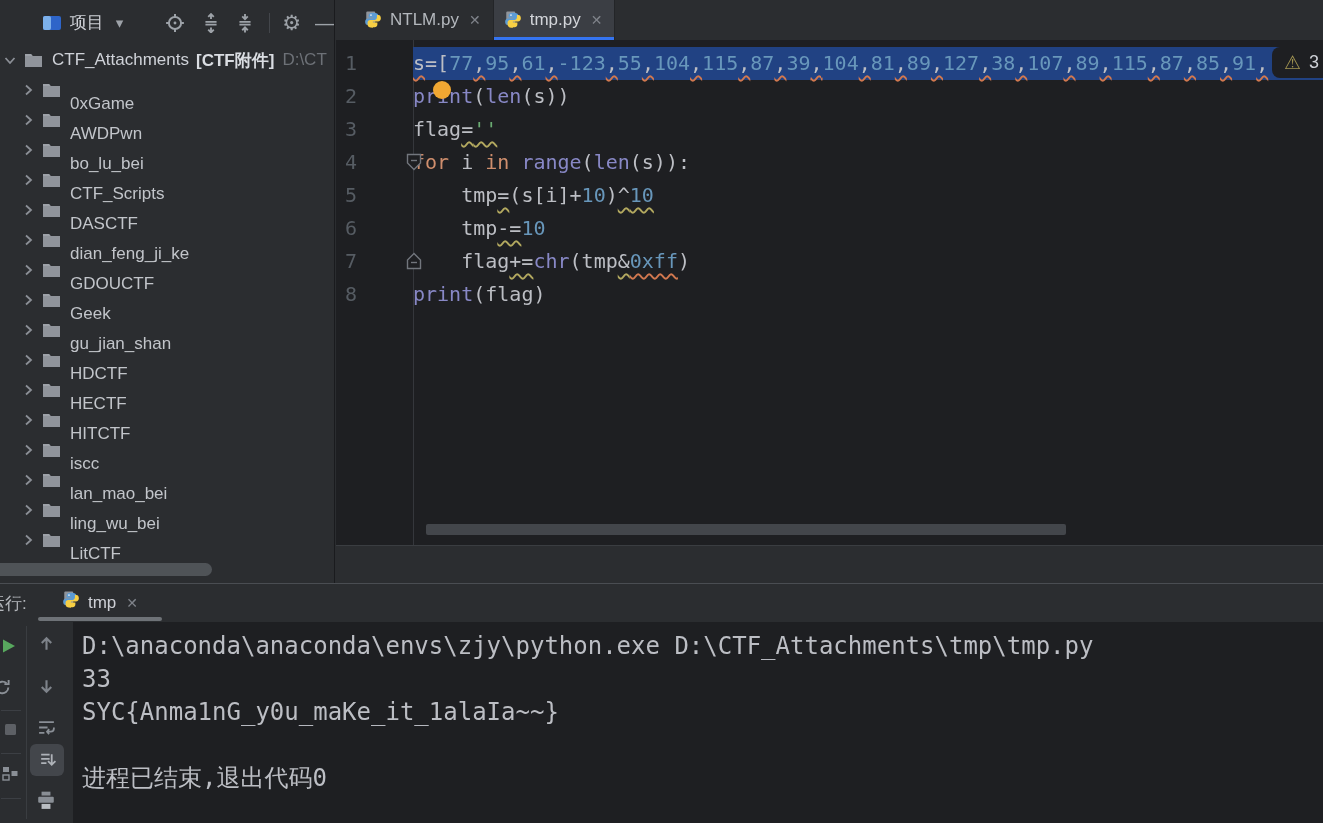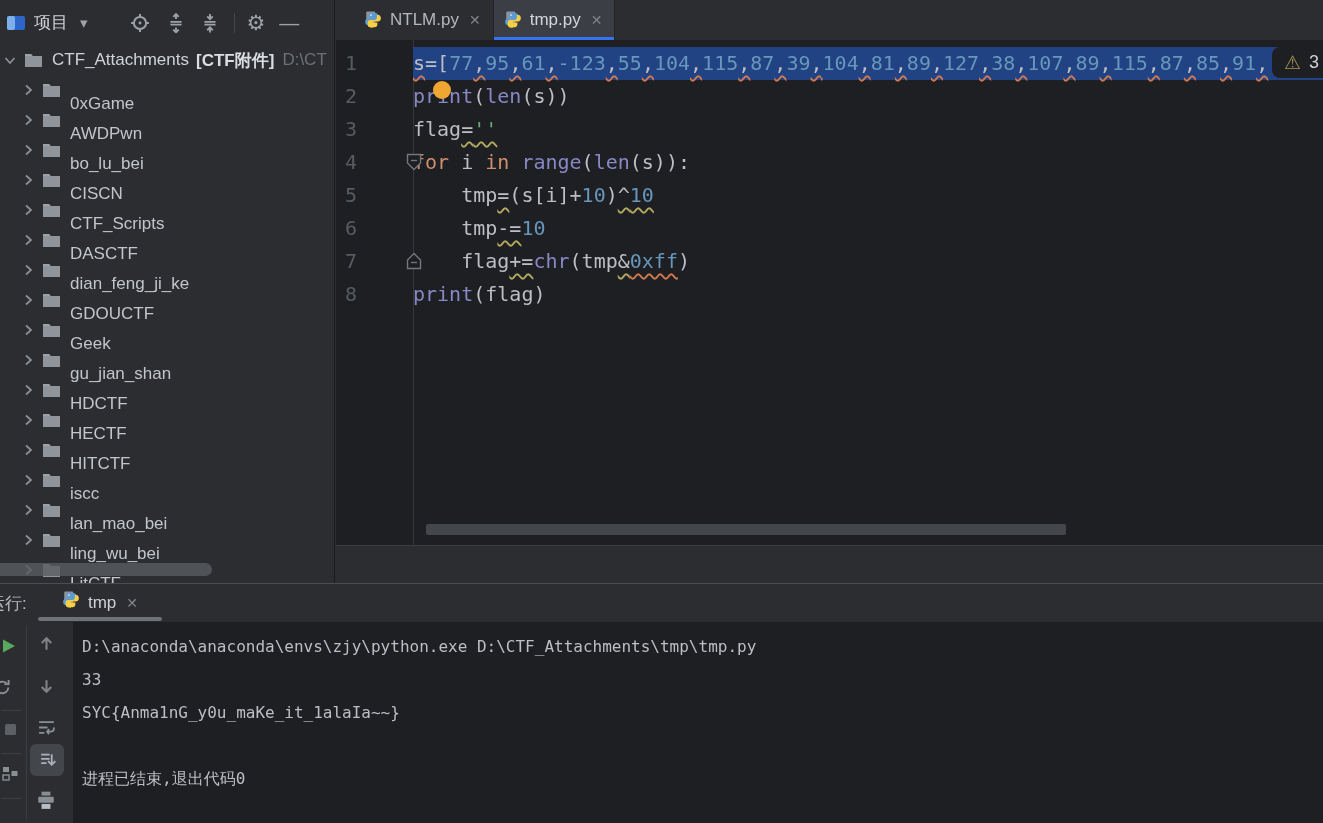--- a/index.html
+++ b/index.html
@@ -2,21 +2,21 @@
 <html><head>
 <meta charset="utf-8">
 <style>
   html,body{margin:0;padding:0;background:#111;}
   #app{position:relative;width:1323px;height:823px;background:#2b2d30;overflow:hidden;
        font-family:"Liberation Sans",sans-serif;color:#bcbec4;}
 
   
   #project-panel{position:absolute;left:0;top:0;width:335px;height:583px;background:#2b2d30;
                  overflow:hidden;border-right:1px solid #1a1b1e;box-sizing:border-box;}
-  #project-header{height:45px;display:flex;align-items:center;}
+  #project-header{height:45px;display:flex;align-items:center;justify-content:flex-end;}
   .hicon{display:flex;align-items:center;justify-content:center;color:#9da2a8;}
   #project-title{font-size:17px;color:#ced0d6;margin-left:8px;}
   .uni-ico{font-size:15px;color:#9da2a8;line-height:1;}
   #gear-ico{font-size:21px;}
   #minus-ico{font-size:20px;letter-spacing:-1px;}
   .hdr-divider{width:1px;height:20px;background:#43464b;margin-left:14px;}
   .tree-row{height:30px;display:flex;align-items:center;font-size:17px;white-space:nowrap;}
   .tree-row .chev{flex:none;margin-left:20px;margin-right:6px;}
   .tree-row .chev.root{margin-left:2px;transform:rotate(90deg);}
   .tree-row .fico{flex:none;margin-right:9px;}
@@ -74,21 +74,21 @@
   #run-tab .pyi{margin-right:8px;}
   #run-tab::after{content:"";position:absolute;left:0;right:0;bottom:0;height:4px;background:#6e7277;border-radius:2px;}
   #run-body{position:absolute;left:0;top:38px;right:0;bottom:0;}
   #run-strips{position:absolute;left:0;top:0;width:73px;bottom:0;background:#2b2d30;overflow:hidden;}
   #run-strips .vdiv{position:absolute;left:26px;top:4px;bottom:4px;width:1px;background:#3a3d41;}
   .strip-ico{position:absolute;display:flex;align-items:center;justify-content:center;}
   .hdivA{position:absolute;left:1px;width:20px;height:1px;background:#3c3f44;}
   #ic-end-box{position:absolute;left:30px;top:122px;width:34px;height:32px;background:#43464b;
               border-radius:6px;display:flex;align-items:center;justify-content:center;}
   #console{position:absolute;left:73px;top:0;right:0;bottom:0;background:#1e1f22;
-           padding:8px 0 0 9px;font-family:"DejaVu Sans Mono",monospace;font-size:16px;color:#bcbec4;}
+           padding:8px 0 0 9px;font-family:"DejaVu Sans Mono",monospace;font-size:24px;color:#bcbec4;}
   .console-line{height:33px;line-height:33px;white-space:pre;}
 </style>
 </head>
 <body>
 
 <div id="app">
 
   <div id="project-panel">
     <div id="project-header">
       <span class="hicon" style="margin-left:6px;">
@@ -189,35 +189,20 @@
               <path d="M6 3.5 11 8 6 12.5" fill="none" stroke="#8b8f96" stroke-width="1.8"></path>
             </svg>
   </span>
 
   <span class="fico" style="display:inline-flex;width:19px;height:16px;">
     <svg width="19" height="16" viewBox="0 0 19 16">
               <path d="M1 2h6l1.6 2H18v11H1z" fill="#90949b"></path>
               <path d="M1 2h6l1.6 2H1z" fill="#9da1a8"></path>
             </svg>
   </span>
-<span class="tree-label">CISCN</span>
-        </div>
-        <div class="tree-row">
-  <span class="chev" style="display:inline-flex;width:16px;height:16px;">
-    <svg width="16" height="16" viewBox="0 0 16 16">
-              <path d="M6 3.5 11 8 6 12.5" fill="none" stroke="#8b8f96" stroke-width="1.8"></path>
-            </svg>
-  </span>
-
-  <span class="fico" style="display:inline-flex;width:19px;height:16px;">
-    <svg width="19" height="16" viewBox="0 0 19 16">
-              <path d="M1 2h6l1.6 2H18v11H1z" fill="#90949b"></path>
-              <path d="M1 2h6l1.6 2H1z" fill="#9da1a8"></path>
-            </svg>
-  </span>
 <span class="tree-label">CTF_Scripts</span>
         </div>
         <div class="tree-row">
   <span class="chev" style="display:inline-flex;width:16px;height:16px;">
     <svg width="16" height="16" viewBox="0 0 16 16">
               <path d="M6 3.5 11 8 6 12.5" fill="none" stroke="#8b8f96" stroke-width="1.8"></path>
             </svg>
   </span>
 
   <span class="fico" style="display:inline-flex;width:19px;height:16px;">

